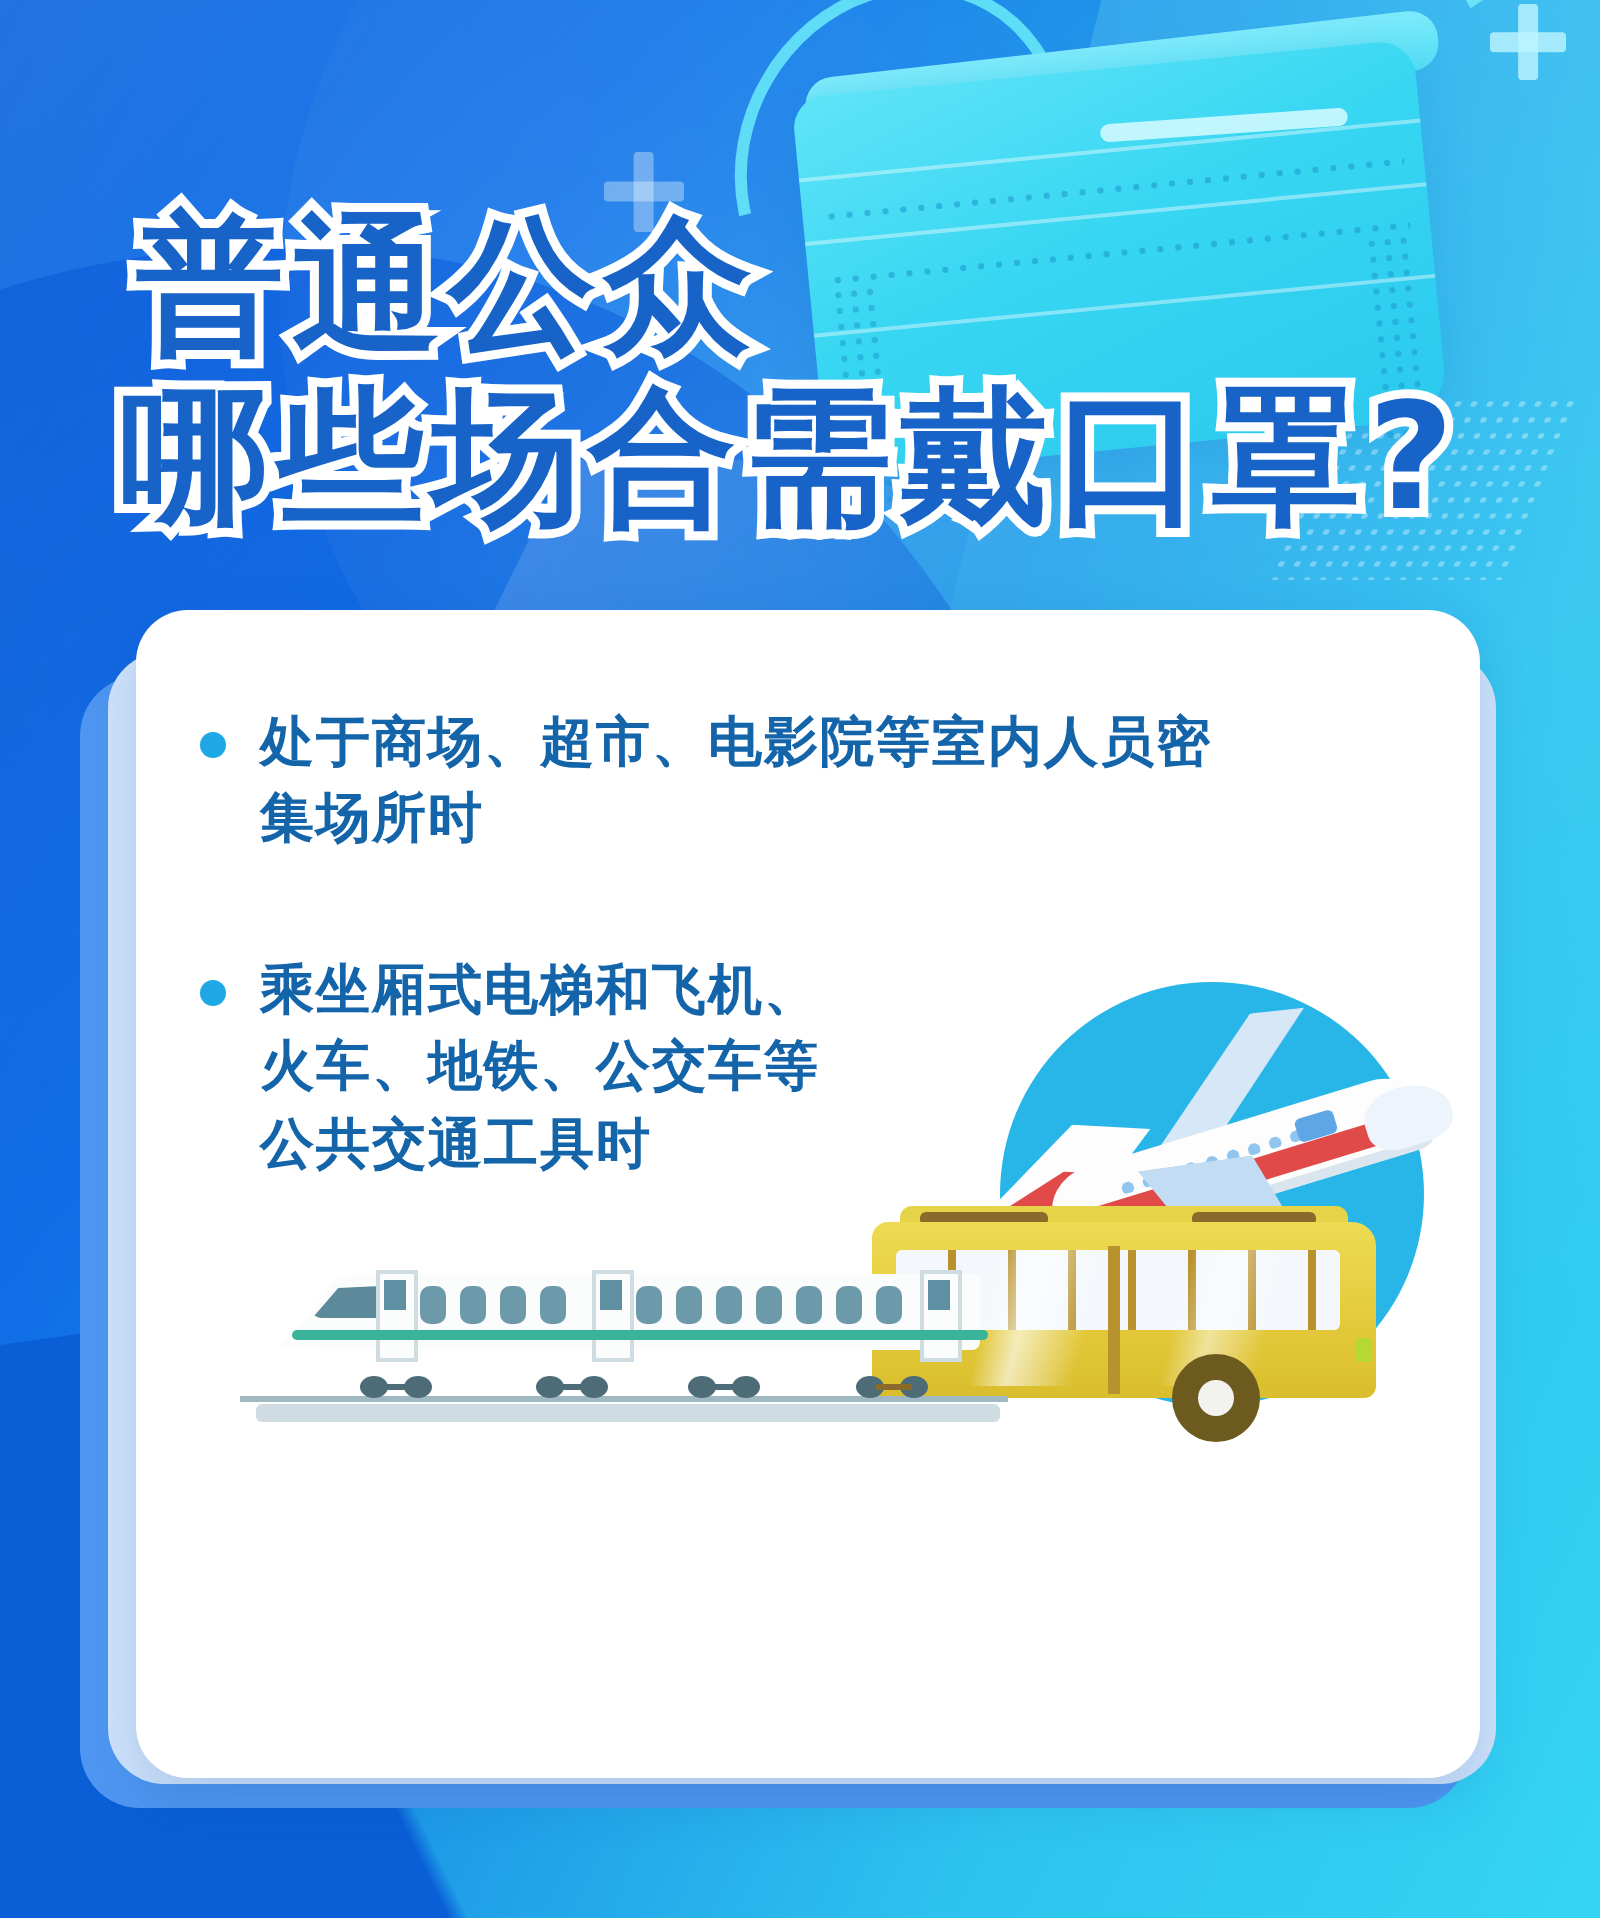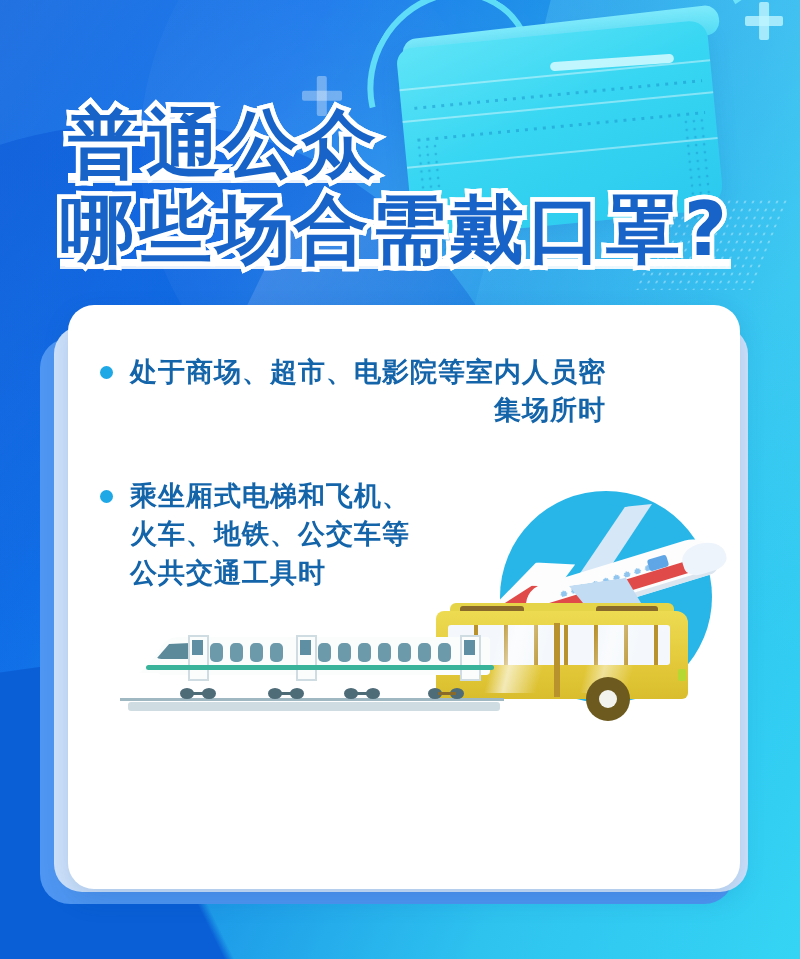--- a/index.html
+++ b/index.html
@@ -114,21 +114,20 @@
   }
   .title-line{
     font-family:"DejaVu Sans","Liberation Sans",sans-serif;
     font-weight:bold;
     color:#1763c8;
     letter-spacing:4px;
     line-height:1.06;
     -webkit-text-stroke:9px #ffffff;
     paint-order:stroke fill;
     text-shadow:0 3px 0 rgba(255,255,255,.9);
-    text-decoration:underline;
   }
   .title-line.l1{font-size:74px;margin-left:8px;}
   .title-line.l2{font-size:74px;margin-top:8px;}
 
   
   .stack-back{
     position:absolute;left:40px;top:338px;width:694px;height:566px;
     background:#4e96f1;border-radius:30px;
   }
   .stack-mid{
@@ -147,21 +146,21 @@
   .bullet-item{position:absolute;display:flex;align-items:flex-start;}
   .dot{
     flex:0 0 auto;width:13px;height:13px;border-radius:50%;
     background:#1fa8e6;margin-top:13px;margin-right:17px;
   }
   .btext{
     font-family:"DejaVu Sans","Liberation Sans",sans-serif;
     font-weight:bold;color:#1464aa;font-size:27px;line-height:1.42;
     letter-spacing:1px;white-space:pre-line;
   }
-  .item-1{left:32px;top:48px;width:610px;text-align:right;}
+  .item-1{left:32px;top:48px;width:610px;}
   .item-2{left:32px;top:172px;width:400px;}
   .item-3{left:32px;top:450px;width:610px;}
 
   
   .transport{position:absolute;left:196px;top:180px;width:470px;height:240px;}
   .circle-bg{
     position:absolute;right:22px;top:6px;width:212px;height:212px;
     border-radius:50%;background:#28b6e8;
   }
   

